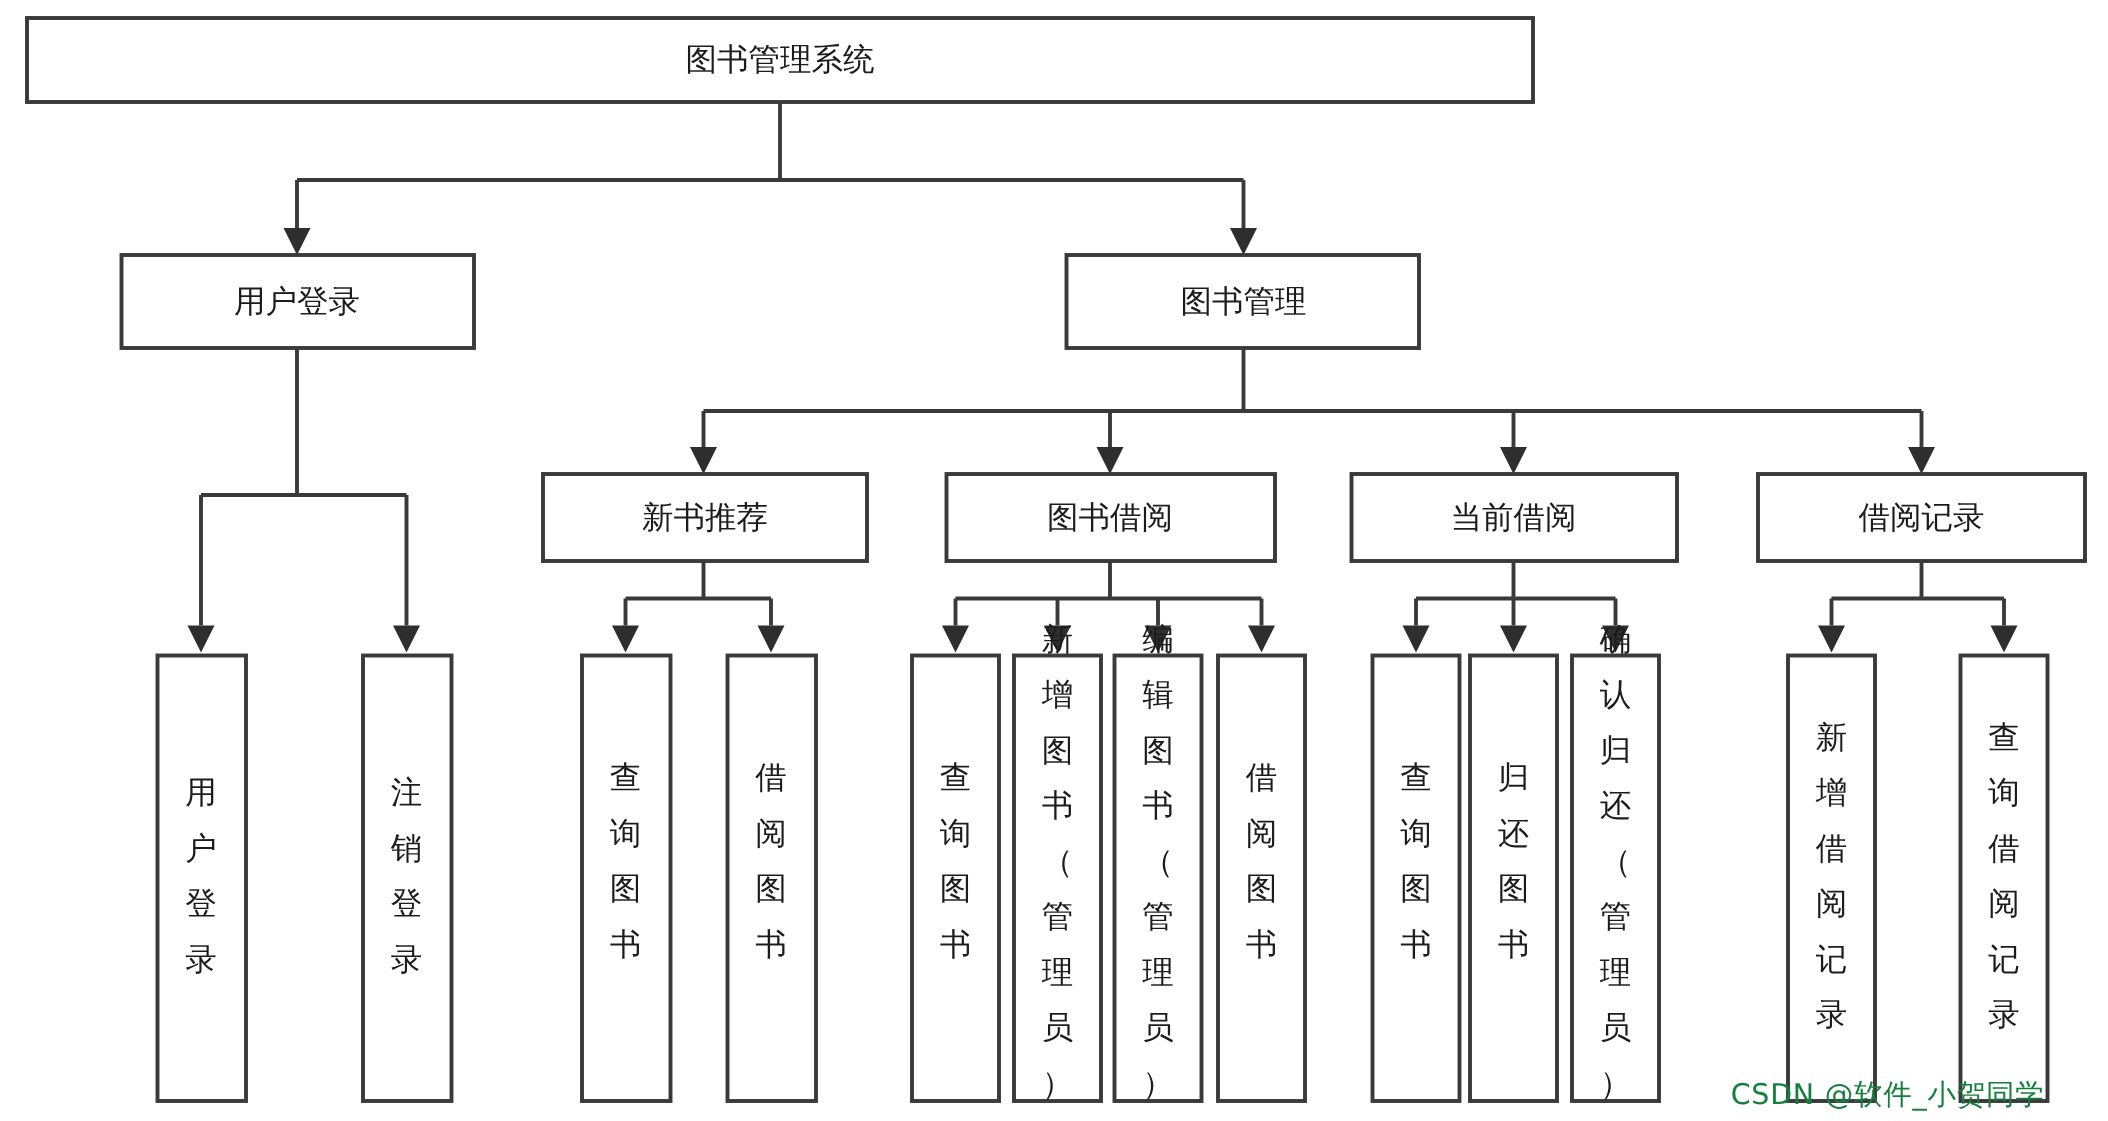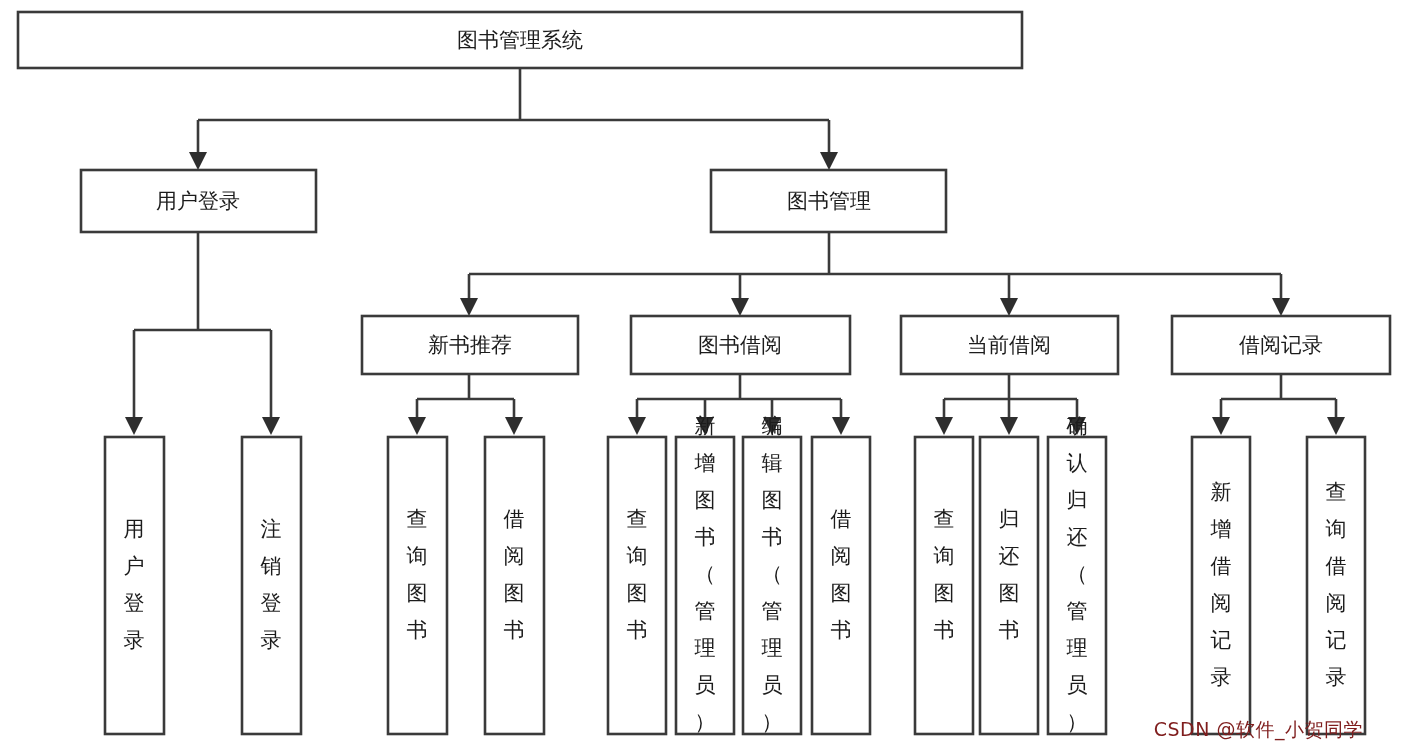--- a/index.html
+++ b/index.html
@@ -56,21 +56,21 @@
     text-anchor: middle;
     dominant-baseline: middle;
     white-space: pre;
   }
   .watermark {
     position: absolute;
     right: 8px;
     bottom: 4px;
     font-family: "DejaVu Sans", "Liberation Sans", sans-serif;
     font-size: 19px;
-    color: #7f1d1d;
+    color: #15803d;
     letter-spacing: 0.5px;
     user-select: none;
     pointer-events: none;
     white-space: pre;
   }
 </style>
 </head>
 <body>
 
 <div id="diagram-root">

